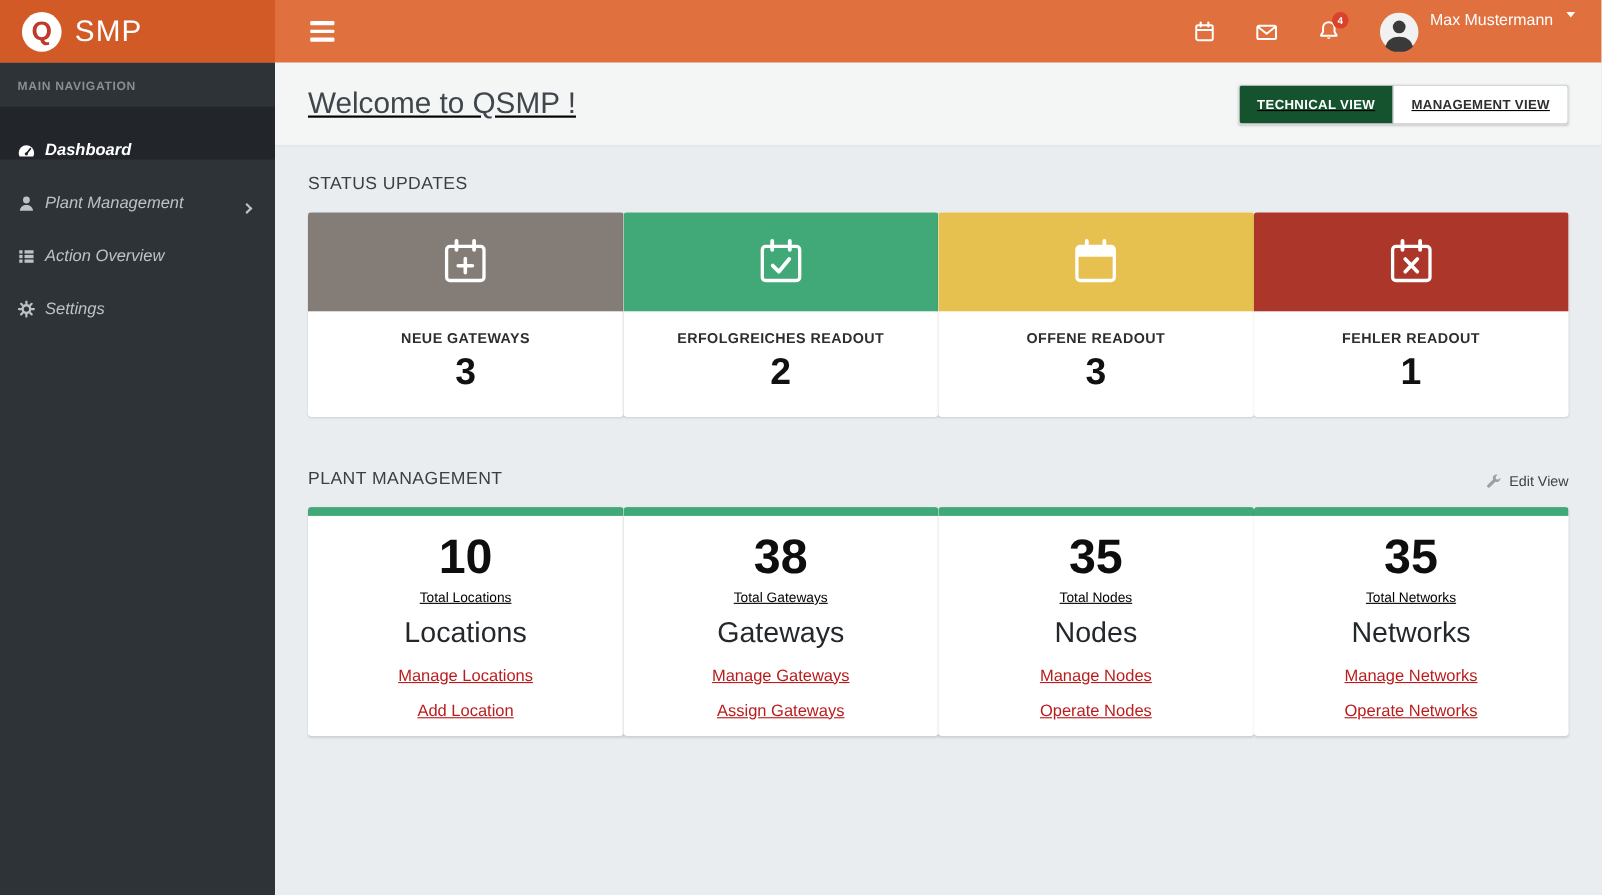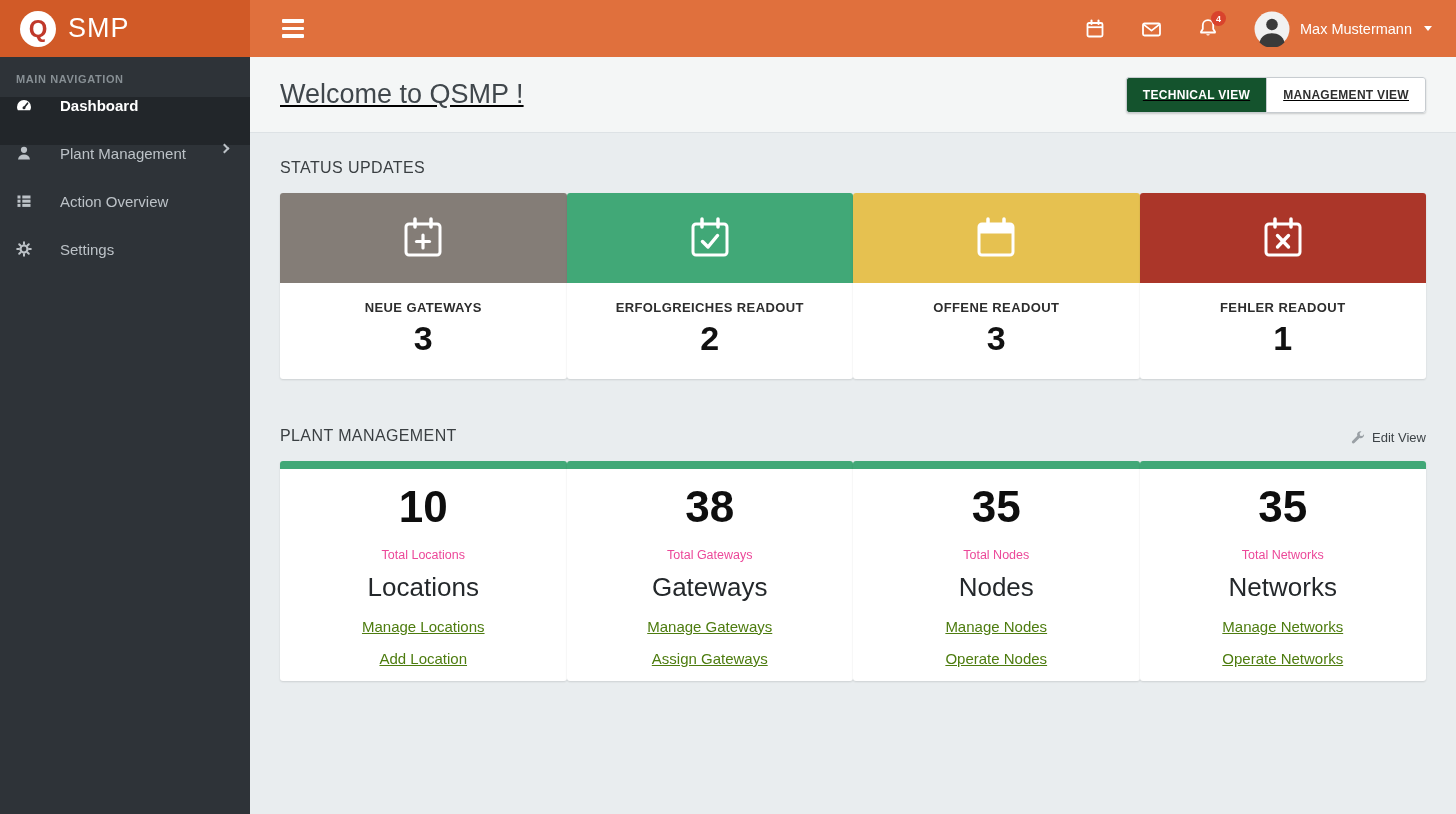--- a/index.html
+++ b/index.html
@@ -17,30 +17,30 @@
   .q-letter { color:#c0392b; font-size:24px; font-weight:bold; line-height:1; }
   .logo-text { color:#ffffff; font-size:27px; letter-spacing:1px; font-weight:400; }
   .nav { flex:1; display:flex; align-items:center; justify-content:space-between; padding:0 24px 0 26px; }
   .hamburger { background:none; border:none; cursor:pointer; display:flex; flex-direction:column; gap:4px; padding:6px; }
   .hamburger span { display:block; width:22px; height:3.5px; background:#fff; border-radius:1px; }
   .nav-right { display:flex; align-items:center; gap:36px; }
   .nav-icon-btn { position:relative; background:none; border:none; cursor:pointer; display:flex; align-items:center; }
   .badge { position:absolute; top:-7px; right:-8px; min-width:15px; height:15px; border-radius:8px;
     background:#d9432c; color:#fff; font-size:9px; font-weight:bold; display:flex; align-items:center;
     justify-content:center; padding:0 3px; }
-  .user { display:flex; align-items:center; gap:10px; cursor:pointer; }
+  .user { display:flex; gap:10px; cursor:pointer; }
   .user-name { color:#ffffff; font-size:14.5px; }
   .caret-down { width:0; height:0; border-left:4.5px solid transparent; border-right:4.5px solid transparent;
     border-top:5.5px solid #ffffff; margin-left:2px; }
 
   
   .sidebar { position:absolute; top:57px; left:0; bottom:0; width:250px; background:#2e3338; }
   .sidebar-section-label { color:#878f94; font-size:11px; letter-spacing:.6px; padding:16px 16px 12px; font-weight:bold; }
-  .side-item { display:flex; align-items:flex-start; gap:28px; height:48px; padding:0 16px; color:#bcc2c7;
-    font-size:15px; cursor:pointer; }
+  .side-item { display:flex; align-items:flex-end; gap:9px; height:48px; padding:0 16px; color:#bcc2c7;
+    font-size:15px; cursor:pointer;font-style:italic; }
   .side-item svg { flex:0 0 auto; }
   .side-item.active { background:#22262a; color:#ffffff; font-weight:bold; }
   .chev-right { width:7px; height:7px; border-top:2px solid #bcc2c7; border-right:2px solid #bcc2c7;
     transform:rotate(45deg); margin-left:auto; margin-right:6px; }
 
   
   .main { position:absolute; top:57px; left:250px; right:0; bottom:0; background:#e9edef; overflow:hidden; }
   .content-header { height:76px; background:#f4f6f6; border-bottom:1px solid #dde2e5; display:flex;
     align-items:center; justify-content:space-between; padding:4px 30px;text-decoration:underline; }
   .page-title { font-size:27px; font-weight:400; color:#40474c; }
@@ -63,23 +63,23 @@
   .status-bottom { text-align:center; padding:17px 8px 22px; }
   .status-label { font-size:13px; font-weight:bold; color:#2d2d2d; letter-spacing:.4px; }
   .status-value { font-size:34px; font-weight:bold; color:#111; margin-top:5px; line-height:1.1; }
 
   
   .plant-section { margin-top:48px; }
   .plant-card { background:#ffffff; border-radius:3px; box-shadow:0 1px 2px rgba(0,0,0,.12);
     overflow:hidden; text-align:center; padding-bottom:14px; }
   .plant-strip { height:8px; }
   .plant-value { font-size:44px; font-weight:bold; color:#0e0e0e; margin-top:14px; line-height:1.1; }
-  .plant-subtitle { font-size:12.5px; color:#ec4899; margin-top:16px; }
+  .plant-subtitle { font-size:12.5px; color:#000000; margin-top:4px;text-decoration:underline; }
   .plant-title { font-size:26px; font-weight:400; color:#24282b; margin-top:10px; }
-  .plant-link { display:inline-block; font-size:15px; color:#4d7c0f; text-decoration:underline;
+  .plant-link { display:inline-block; font-size:15px; color:#b91c1c; text-decoration:underline;
     margin-top:16px; cursor:pointer; }
   .plant-link-row { line-height:1; }
 </style>
 </head>
 <body>
 
 <div class="app">
 
   <header class="topbar">
     <div class="logo">

